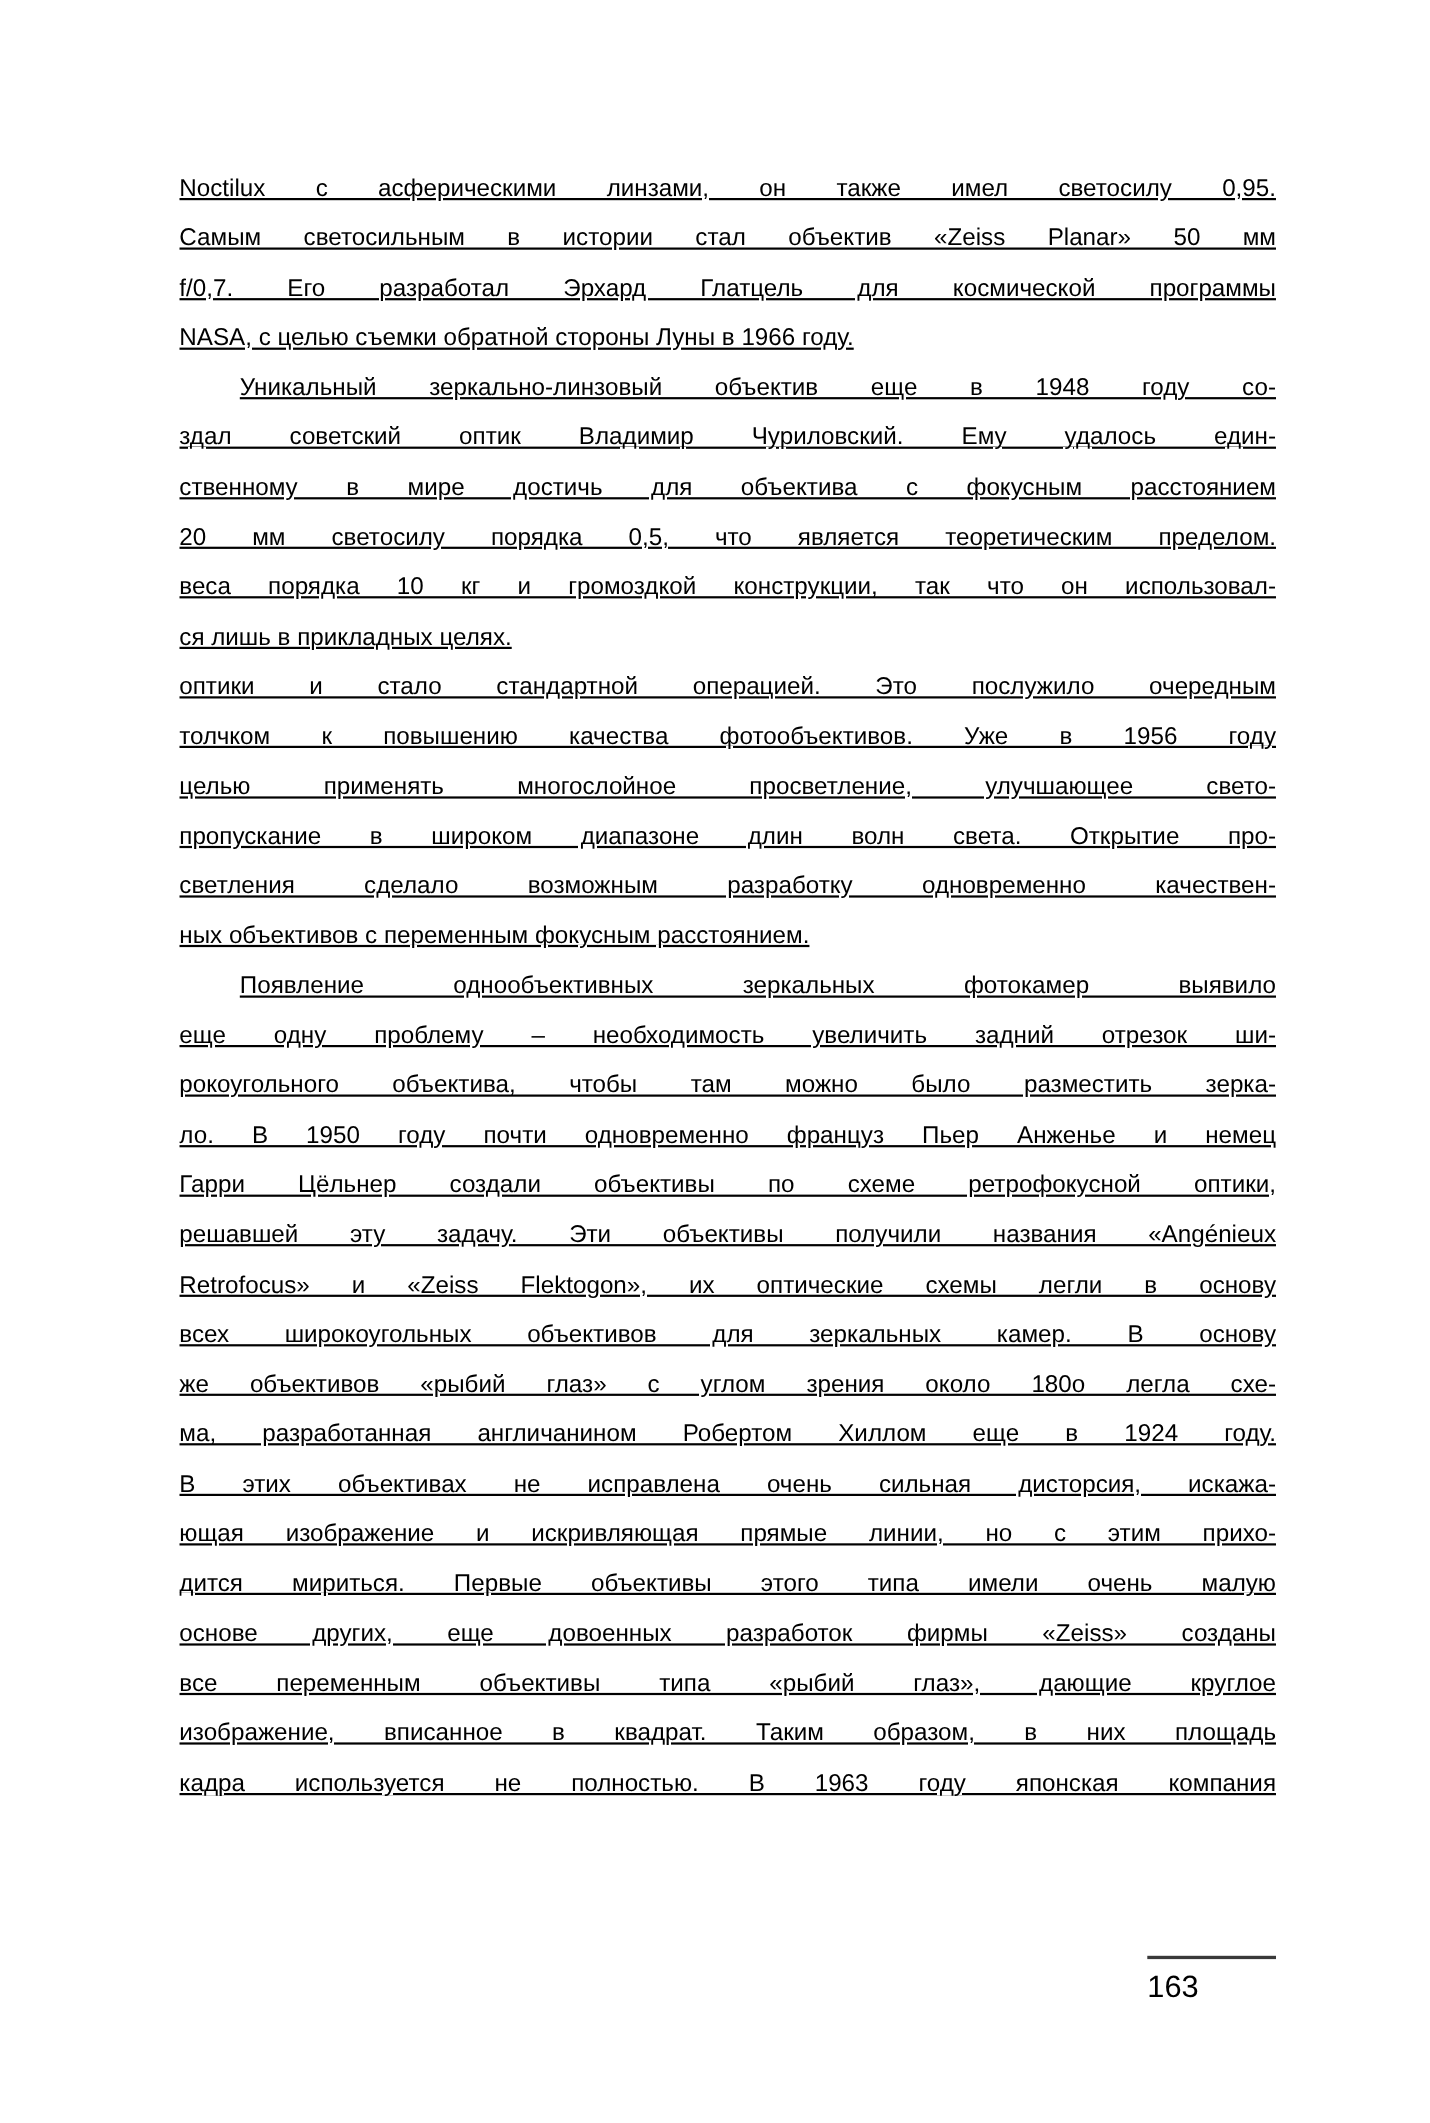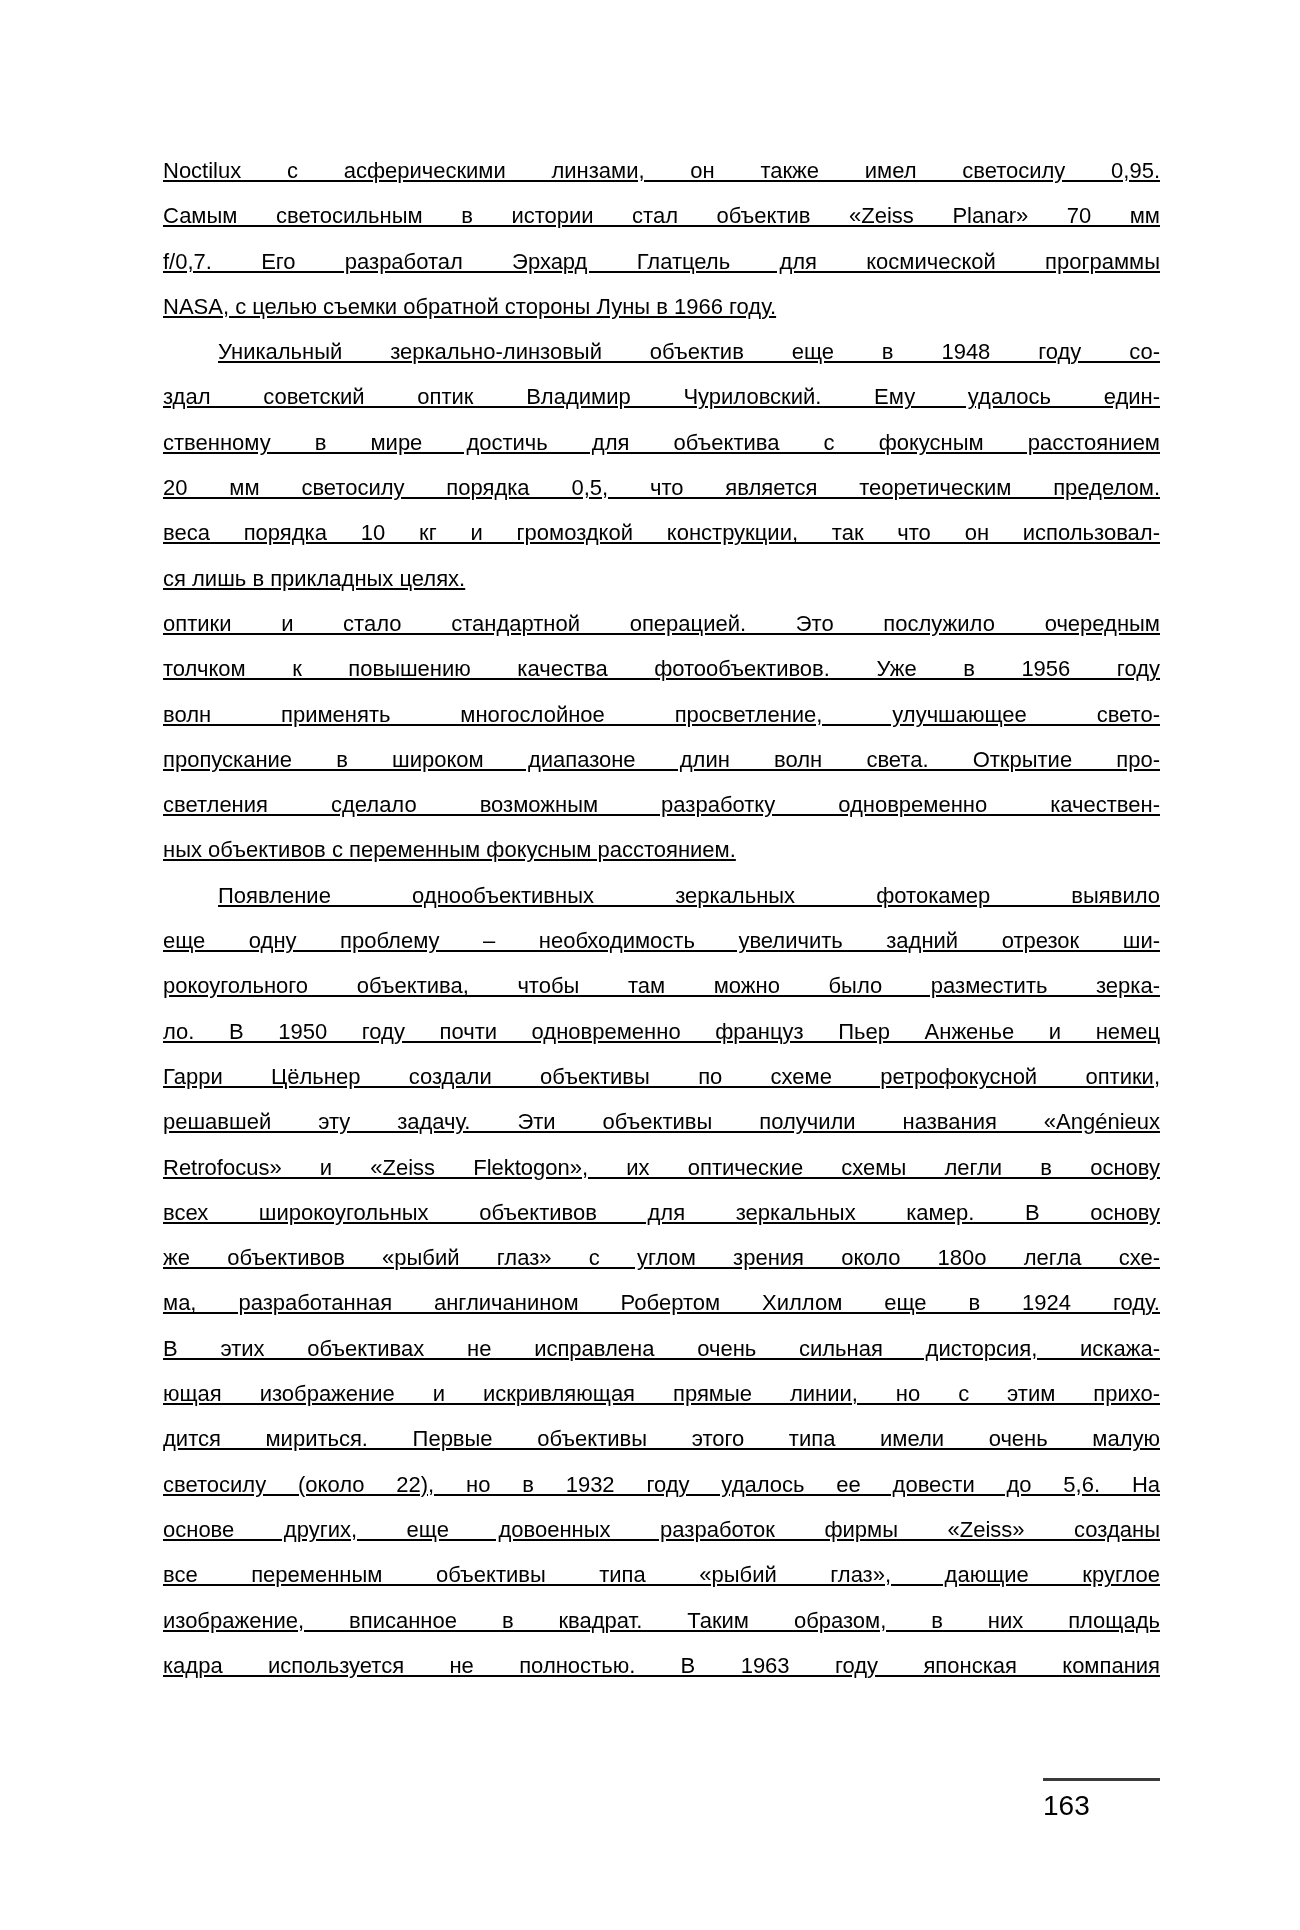--- a/index.html
+++ b/index.html
@@ -56,55 +56,54 @@
       line-height: 34px;
       margin-top: 8px;
     }
   </style>
 </head>
 <body>
 
 <main class="page-body">
   <section class="paragraph">
       <span class="line">Noctilux с асферическими линзами, он также имел светосилу 0,95.</span>
-      <span class="line">Самым светосильным в истории стал объектив «Zeiss Planar» 70 мм</span>
+      <span class="line">Самым светосильным в истории стал объектив «Zeiss Planar» 50 мм</span>
       <span class="line">f/0,7. Его разработал Эрхард Глатцель для космической программы</span>
       <span class="line last">NASA, с целью съемки обратной стороны Луны в 1966 году.</span>
     </section>
   <section class="paragraph">
       <span class="line indent">Уникальный зеркально-линзовый объектив еще в 1948 году со-</span>
       <span class="line">здал советский оптик Владимир Чуриловский. Ему удалось един-</span>
       <span class="line">ственному в мире достичь для объектива с фокусным расстоянием</span>
       <span class="line">20 мм светосилу порядка 0,5, что является теоретическим пределом.</span>
       <span class="line">веса порядка 10 кг и громоздкой конструкции, так что он использовал-</span>
       <span class="line last">ся лишь в прикладных целях.</span>
     </section>
   <section class="paragraph">
       <span class="line">оптики и стало стандартной операцией. Это послужило очередным</span>
       <span class="line">толчком к повышению качества фотообъективов. Уже в 1956 году</span>
-      <span class="line">волн применять многослойное просветление, улучшающее свето-</span>
+      <span class="line">целью применять многослойное просветление, улучшающее свето-</span>
       <span class="line">пропускание в широком диапазоне длин волн света. Открытие про-</span>
       <span class="line">светления сделало возможным разработку одновременно качествен-</span>
       <span class="line last">ных объективов с переменным фокусным расстоянием.</span>
     </section>
   <section class="paragraph">
       <span class="line indent">Появление однообъективных зеркальных фотокамер выявило</span>
       <span class="line">еще одну проблему – необходимость увеличить задний отрезок ши-</span>
       <span class="line">рокоугольного объектива, чтобы там можно было разместить зерка-</span>
       <span class="line">ло. В 1950 году почти одновременно француз Пьер Анженье и немец</span>
       <span class="line">Гарри Цёльнер создали объективы по схеме ретрофокусной оптики,</span>
       <span class="line">решавшей эту задачу. Эти объективы получили названия «Angénieux</span>
       <span class="line">Retrofocus» и «Zeiss Flektogon», их оптические схемы легли в основу</span>
       <span class="line">всех широкоугольных объективов для зеркальных камер. В основу</span>
       <span class="line">же объективов «рыбий глаз» с углом зрения около 180о легла схе-</span>
       <span class="line">ма, разработанная англичанином Робертом Хиллом еще в 1924 году.</span>
       <span class="line">В этих объективах не исправлена очень сильная дисторсия, искажа-</span>
       <span class="line">ющая изображение и искривляющая прямые линии, но с этим прихо-</span>
       <span class="line">дится мириться. Первые объективы этого типа имели очень малую</span>
-      <span class="line">светосилу (около 22), но в 1932 году удалось ее довести до 5,6. На</span>
       <span class="line">основе других, еще довоенных разработок фирмы «Zeiss» созданы</span>
       <span class="line">все переменным объективы типа «рыбий глаз», дающие круглое</span>
       <span class="line">изображение, вписанное в квадрат. Таким образом, в них площадь</span>
       <span class="line">кадра используется не полностью. В 1963 году японская компания</span>
     </section>
 </main>
 
 <footer class="page-footer">
   <div class="footer-rule"></div>
   <div class="page-number">163</div>

